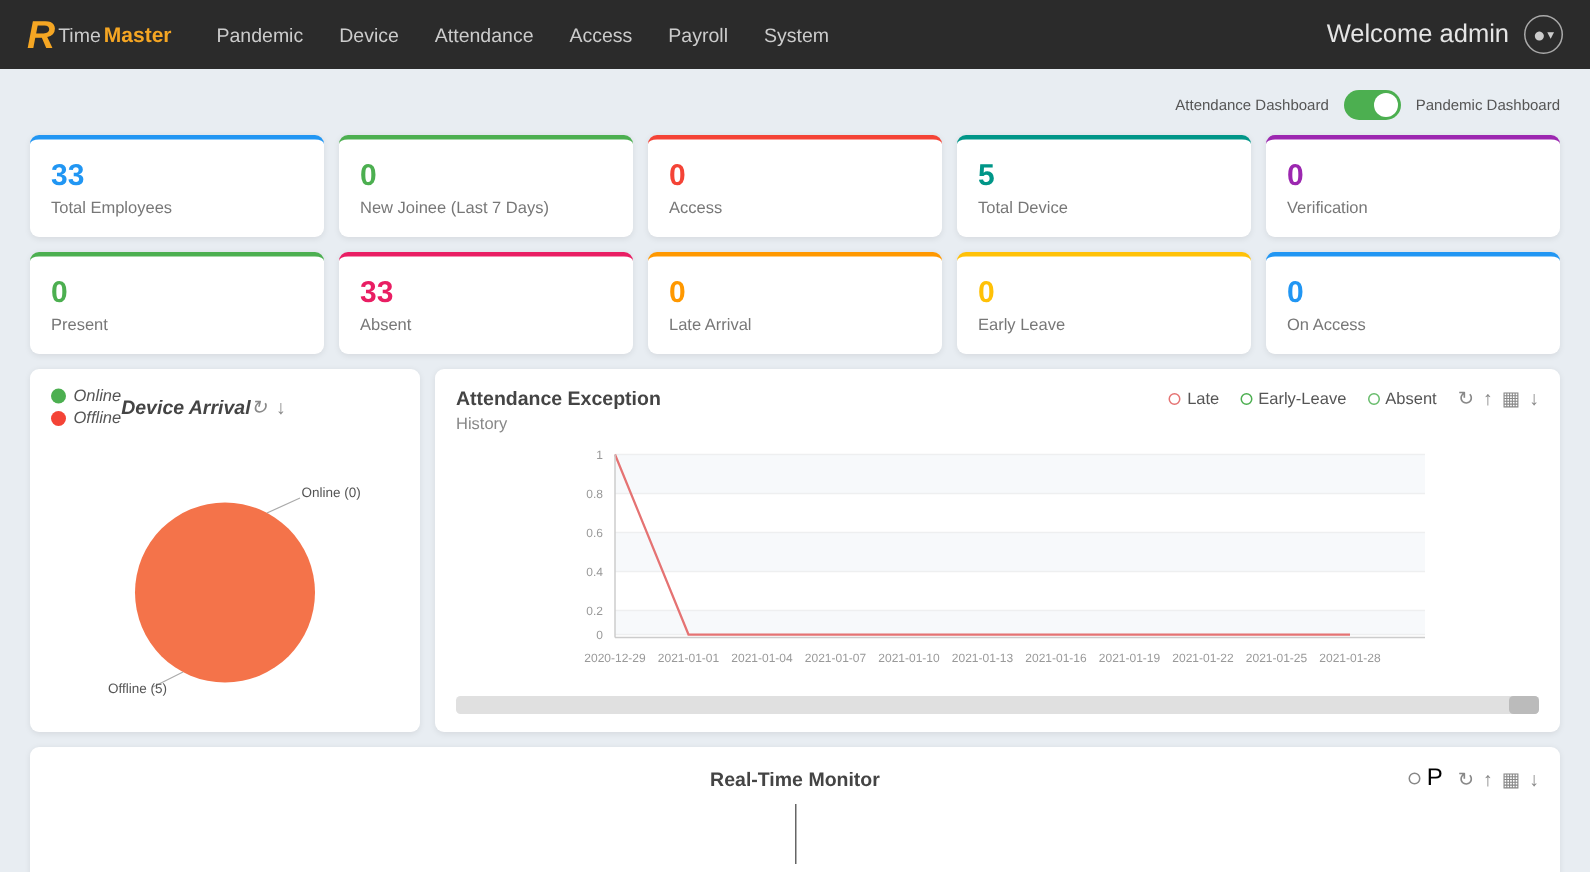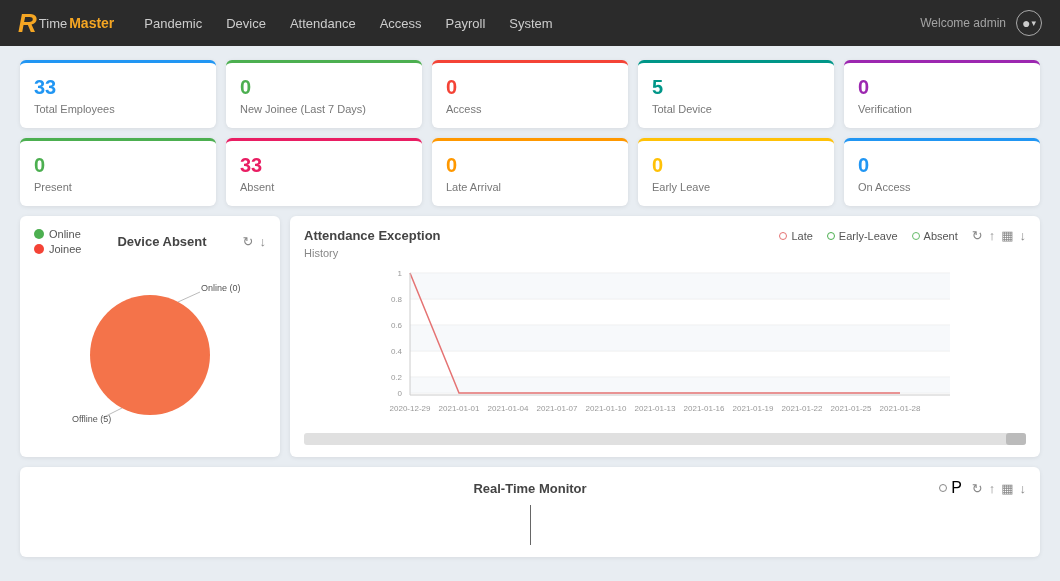--- a/index.html
+++ b/index.html
@@ -50,22 +50,22 @@
       text-decoration: none;
       padding: 2px 0;
     }
     .nav-right {
       display: flex;
       align-items: center;
       gap: 10px;
       margin-left: auto;
     }
     .welcome-text {
-      color: #a3a3a3;
-      font-size: 12px;
+      color: #e5e5e5;
+      font-size: 17px;
     }
     .user-icon-circle {
       width: 26px;
       height: 26px;
       border-radius: 50%;
       border: 1.5px solid #aaa;
       display: flex;
       align-items: center;
       justify-content: center;
       color: #ccc;
@@ -167,22 +167,22 @@
       border-radius: 6px;
       padding: 12px 14px;
       width: 260px;
       flex-shrink: 0;
       box-shadow: 0 1px 4px rgba(0,0,0,0.08);
       min-height: 220px;
     }
     .card-header {
       display: flex;
       align-items: center;
-      justify-content: space-between;
-      margin-bottom: 15px;
+      margin-bottom: 25px;
+      font-style: italic;
     }
     .card-title {
       font-size: 13px;
       font-weight: bold;
       color: #444;
     }
     .card-icons {
       display: flex;
       gap: 6px;
       color: #888;
@@ -348,20 +348,25 @@
     <span class="welcome-text">Welcome admin</span>
     <div class="user-icon-circle">
       <span>●</span>
       <span style="font-size:9px; margin-left:1px;">▾</span>
     </div>
   </div>
 </nav>
 
 <div class="main-content">
 
+  <div class="toggle-row">
+    <span class="toggle-label" style="font-size:10px;">Attendance Dashboard</span>
+    <div class="toggle-switch"></div>
+    <span class="toggle-label" style="font-size:10px;">Pandemic Dashboard</span>
+  </div>
 
   <div class="stats-row">
     <div class="stat-card blue">
       <div class="stat-value blue">33</div>
       <div class="stat-label">Total Employees</div>
     </div>
     <div class="stat-card green">
       <div class="stat-value green">0</div>
       <div class="stat-label">New Joinee (Last 7 Days)</div>
     </div>
@@ -406,24 +411,24 @@
 
     <div class="device-status-card">
       <div class="card-header">
         <div class="legend-row">
           <div class="legend-item">
             <span class="legend-dot" style="background:#4caf50;"></span>
             <span>Online</span>
           </div>
           <div class="legend-item">
             <span class="legend-dot" style="background:#f44336;"></span>
-            <span>Joinee</span>
+            <span>Offline</span>
           </div>
         </div>
-        <span class="card-title">Device Absent</span>
+        <span class="card-title">Device Arrival</span>
         <div class="card-icons">
           <span style="cursor:pointer;">↻</span>
           <span style="cursor:pointer;">↓</span>
         </div>
       </div>
 
       <div class="donut-container">
         <svg width="180" height="160" viewBox="0 0 180 160" class="pie-svg">
 
           <circle cx="90" cy="85" r="60" fill="#f4734a"></circle>

